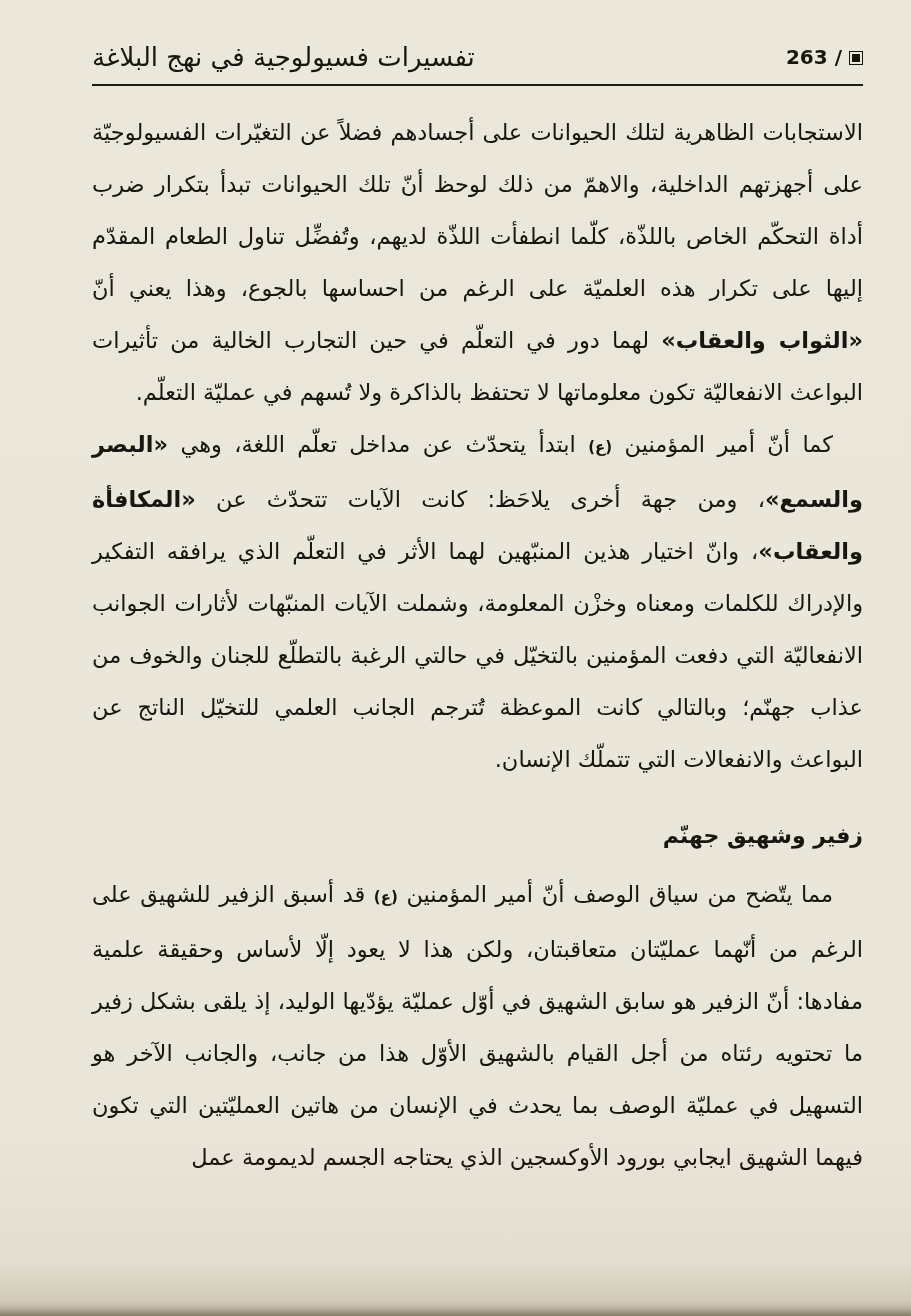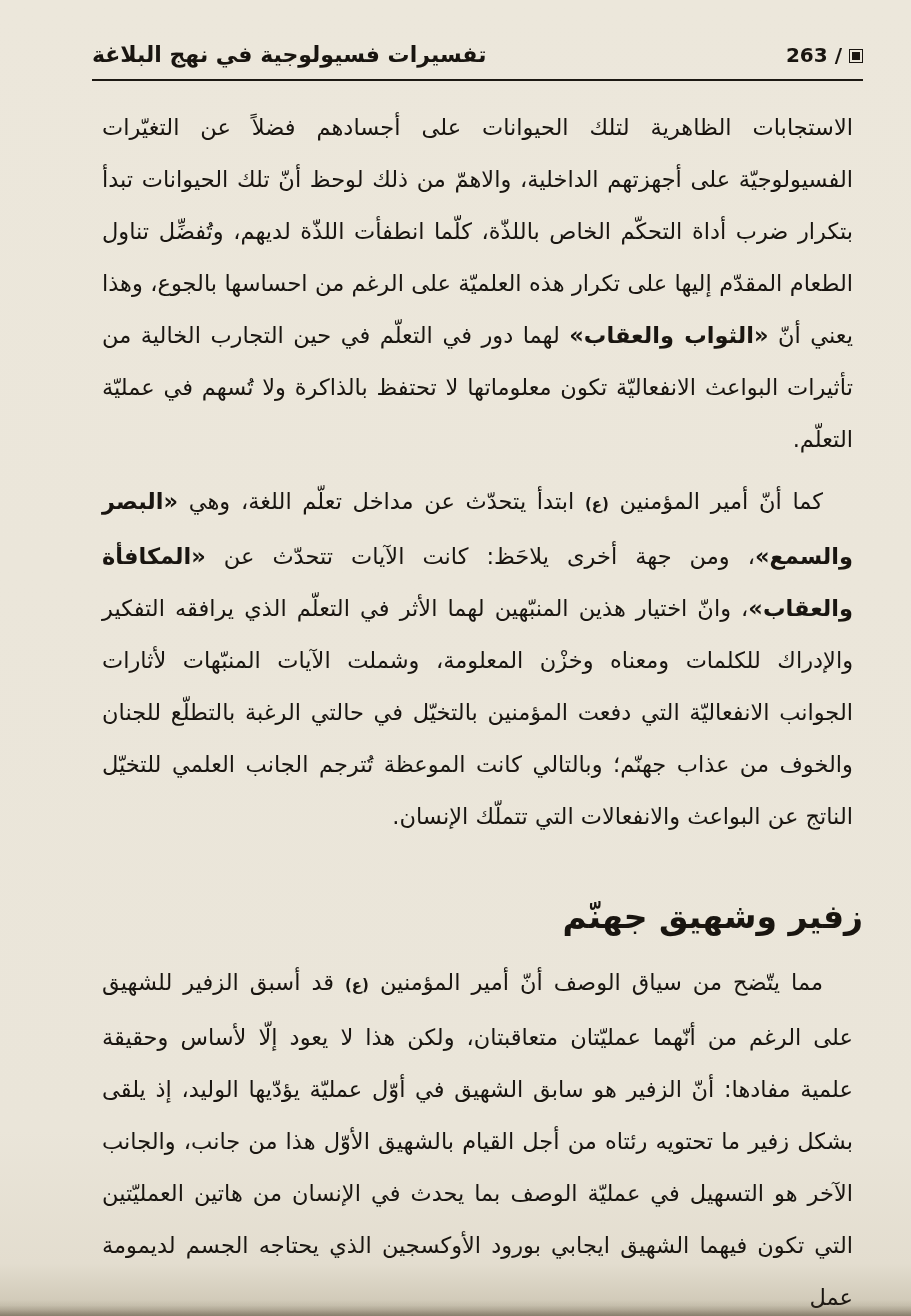--- a/index.html
+++ b/index.html
@@ -31,22 +31,22 @@
     height: 16px;
     background: linear-gradient(180deg, rgba(110,100,80,0) 0%, rgba(110,100,80,0.18) 60%, rgba(80,72,55,0.38) 100%);
     pointer-events: none;
   }
   .hdr {
     display: flex;
     justify-content: space-between;
     align-items: center;
   }
   .hdr-title {
-    font-weight: bold;
-    font-size: 22px;
+    font-weight: normal;
+    font-size: 26px;
     letter-spacing: 0;
   }
   .hdr-num {
     display: flex;
     align-items: center;
     gap: 7px;
     font-weight: bold;
     font-size: 20px;
   }
   .sq {
@@ -67,36 +67,36 @@
     border-bottom: 2.5px solid #1d1913;
     margin-top: 12px;
   }
   .body-text {
     margin-top: 20px;
     font-size: 22.5px;
     line-height: 52px;
     text-align: justify;
   }
   p.para {
-    margin: 10px;
+    margin: 0;
   }
   p.para.indent {
     text-indent: 30px;
   }
   .bold {
     font-weight: bold;
   }
   .honorific {
     font-size: 15px;
     font-weight: bold;
   }
   h2.heading {
-    font-size: 33px;
+    font-size: 22px;
     font-weight: bold;
-    margin: 52px 0 16px 0;
+    margin: 36px 0 16px 0;
     line-height: 1.4;
   }
 </style>
 </head>
 <body>
 
 <div class="page">
 
   <header class="hdr">
     <div class="hdr-num">

